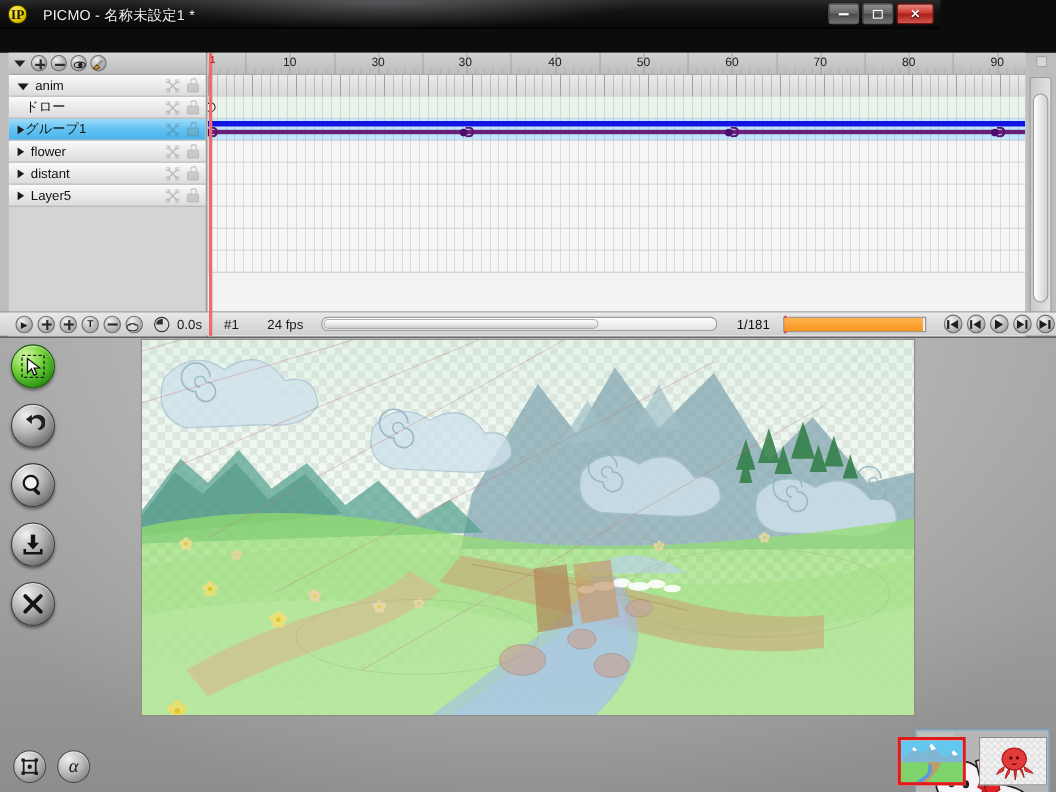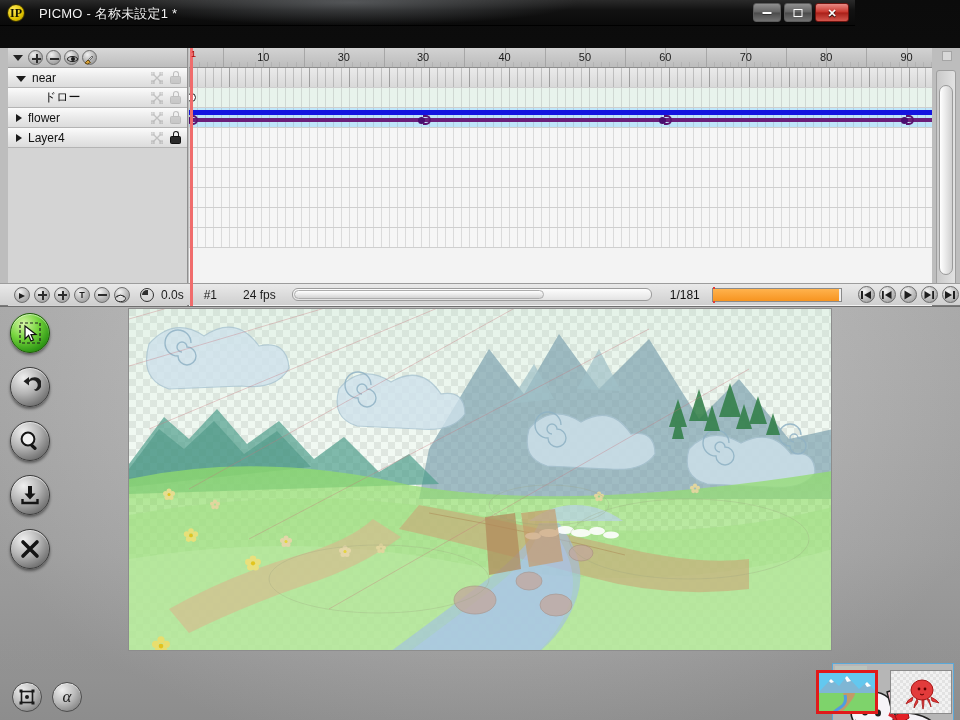--- a/index.html
+++ b/index.html
@@ -90,21 +90,21 @@
     background:linear-gradient(180deg,#fbfbfb 0%,#eaeaea 50%,#dcdcdc 100%);
     border-bottom:1px solid #b4b4b4;font-size:12px;color:#111;
   }
   .lrow.sel{background:linear-gradient(180deg,#9fdcfa 0%,#63c2f2 50%,#49b4ec 100%);}
   .lrow .arrow{width:0;height:0;margin-left:8px;
     border-top:4.5px solid transparent;border-bottom:4.5px solid transparent;border-left:6px solid #1b1b1b;}
   .lrow .arrow.open{border-left:5px solid transparent;border-right:5px solid transparent;
     border-top:6px solid #1b1b1b;border-bottom:none;margin-top:2px;}
   .lrow .arrow.none{border:none;width:6px;}
   .lname{margin-left:6px;white-space:nowrap;}
-  .lrow.indent .lname{margin-left:22px;}
+  .lrow.indent .lname{margin-left:1px;}
   .lock{
     position:absolute;right:6px;top:3px;width:11px;height:13px;opacity:.3;
   }
   .lock.on{opacity:1;}
   .lock .shackle{position:absolute;left:2.5px;top:0;width:6px;height:6px;
     border:1.6px solid #4a4a4a;border-bottom:none;border-radius:3px 3px 0 0;}
   .lock.on .shackle{border-color:#1a1a1a;}
   .lock .body{position:absolute;left:0;top:5px;width:11px;height:8px;border-radius:1.5px;
     background:#8a8a8a;border:1px solid #5e5e5e;}
   .lock.on .body{background:#2b2b2b;border-color:#111;}
@@ -279,21 +279,21 @@
         <div class="rbtn">
           <svg width="11" height="11" viewBox="0 0 11 11">
               <path d="M2 9 L5 6 L7.5 8.5 L4.5 10 Z" fill="#d8a23a" stroke="#6b4d10" stroke-width="1"></path>
               <path d="M5.5 5.5 L9 2 L10 3 L6.5 6.5 Z" fill="#cfcfcf" stroke="#555" stroke-width="0.8"></path>
             </svg>
         </div>
       </div>
       <div class="layers" id="layer-rows">
           <div class="lrow">
             <div class="arrow open"></div>
-            <div class="lname">near</div>
+            <div class="lname">anim</div>
             <div class="mesh">
               <svg width="12" height="12" viewBox="0 0 12 12">
                 <path d="M1.5 1.5 L10.5 10.5 M10.5 1.5 L1.5 10.5" stroke="#4a4a4a" stroke-width="1.4"></path>
                 <rect x="0" y="0" width="3" height="3" fill="none" stroke="#4a4a4a" stroke-width="1.2"></rect>
                 <rect x="9" y="0" width="3" height="3" fill="none" stroke="#4a4a4a" stroke-width="1.2"></rect>
                 <rect x="0" y="9" width="3" height="3" fill="none" stroke="#4a4a4a" stroke-width="1.2"></rect>
                 <rect x="9" y="9" width="3" height="3" fill="none" stroke="#4a4a4a" stroke-width="1.2"></rect>
               </svg>
             </div>
             <div class="lock">
@@ -311,50 +311,84 @@
                 <rect x="9" y="0" width="3" height="3" fill="none" stroke="#4a4a4a" stroke-width="1.2"></rect>
                 <rect x="0" y="9" width="3" height="3" fill="none" stroke="#4a4a4a" stroke-width="1.2"></rect>
                 <rect x="9" y="9" width="3" height="3" fill="none" stroke="#4a4a4a" stroke-width="1.2"></rect>
               </svg>
             </div>
             <div class="lock">
               <span class="shackle"></span>
               <span class="body"></span>
             </div>
           </div>
+          <div class="lrow sel indent">
+            <div class="arrow"></div>
+            <div class="lname">グループ1</div>
+            <div class="mesh">
+              <svg width="12" height="12" viewBox="0 0 12 12">
+                <path d="M1.5 1.5 L10.5 10.5 M10.5 1.5 L1.5 10.5" stroke="#4a4a4a" stroke-width="1.4"></path>
+                <rect x="0" y="0" width="3" height="3" fill="none" stroke="#4a4a4a" stroke-width="1.2"></rect>
+                <rect x="9" y="0" width="3" height="3" fill="none" stroke="#4a4a4a" stroke-width="1.2"></rect>
+                <rect x="0" y="9" width="3" height="3" fill="none" stroke="#4a4a4a" stroke-width="1.2"></rect>
+                <rect x="9" y="9" width="3" height="3" fill="none" stroke="#4a4a4a" stroke-width="1.2"></rect>
+              </svg>
+            </div>
+            <div class="lock">
+              <span class="shackle"></span>
+              <span class="body"></span>
+            </div>
+          </div>
           <div class="lrow">
             <div class="arrow"></div>
             <div class="lname">flower</div>
             <div class="mesh">
               <svg width="12" height="12" viewBox="0 0 12 12">
                 <path d="M1.5 1.5 L10.5 10.5 M10.5 1.5 L1.5 10.5" stroke="#4a4a4a" stroke-width="1.4"></path>
                 <rect x="0" y="0" width="3" height="3" fill="none" stroke="#4a4a4a" stroke-width="1.2"></rect>
                 <rect x="9" y="0" width="3" height="3" fill="none" stroke="#4a4a4a" stroke-width="1.2"></rect>
                 <rect x="0" y="9" width="3" height="3" fill="none" stroke="#4a4a4a" stroke-width="1.2"></rect>
                 <rect x="9" y="9" width="3" height="3" fill="none" stroke="#4a4a4a" stroke-width="1.2"></rect>
               </svg>
             </div>
             <div class="lock">
               <span class="shackle"></span>
               <span class="body"></span>
             </div>
           </div>
           <div class="lrow">
             <div class="arrow"></div>
-            <div class="lname">Layer4</div>
+            <div class="lname">distant</div>
             <div class="mesh">
               <svg width="12" height="12" viewBox="0 0 12 12">
                 <path d="M1.5 1.5 L10.5 10.5 M10.5 1.5 L1.5 10.5" stroke="#4a4a4a" stroke-width="1.4"></path>
                 <rect x="0" y="0" width="3" height="3" fill="none" stroke="#4a4a4a" stroke-width="1.2"></rect>
                 <rect x="9" y="0" width="3" height="3" fill="none" stroke="#4a4a4a" stroke-width="1.2"></rect>
                 <rect x="0" y="9" width="3" height="3" fill="none" stroke="#4a4a4a" stroke-width="1.2"></rect>
                 <rect x="9" y="9" width="3" height="3" fill="none" stroke="#4a4a4a" stroke-width="1.2"></rect>
               </svg>
             </div>
-            <div class="lock on">
+            <div class="lock">
+              <span class="shackle"></span>
+              <span class="body"></span>
+            </div>
+          </div>
+          <div class="lrow">
+            <div class="arrow"></div>
+            <div class="lname">Layer5</div>
+            <div class="mesh">
+              <svg width="12" height="12" viewBox="0 0 12 12">
+                <path d="M1.5 1.5 L10.5 10.5 M10.5 1.5 L1.5 10.5" stroke="#4a4a4a" stroke-width="1.4"></path>
+                <rect x="0" y="0" width="3" height="3" fill="none" stroke="#4a4a4a" stroke-width="1.2"></rect>
+                <rect x="9" y="0" width="3" height="3" fill="none" stroke="#4a4a4a" stroke-width="1.2"></rect>
+                <rect x="0" y="9" width="3" height="3" fill="none" stroke="#4a4a4a" stroke-width="1.2"></rect>
+                <rect x="9" y="9" width="3" height="3" fill="none" stroke="#4a4a4a" stroke-width="1.2"></rect>
+              </svg>
+            </div>
+            <div class="lock">
               <span class="shackle"></span>
               <span class="body"></span>
             </div>
           </div>
         </div>
     </div>
 
     <div class="tl-right">
       <div class="ruler" id="ruler">
           <div class="rtick" style="left: 2px; height: 6px; top: 14px; opacity: 0.35;"></div>

